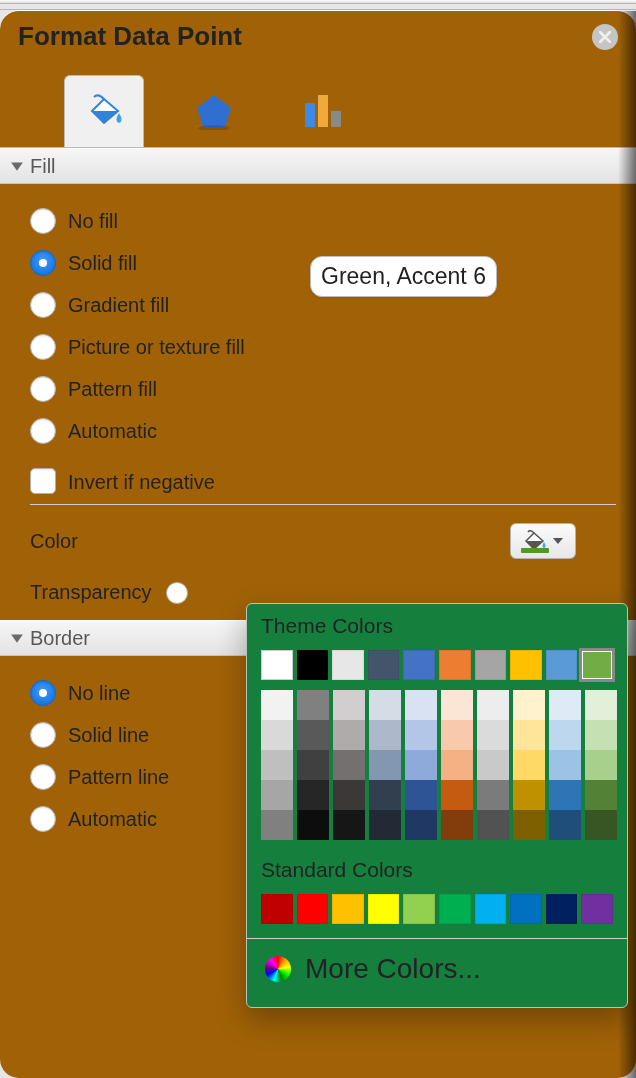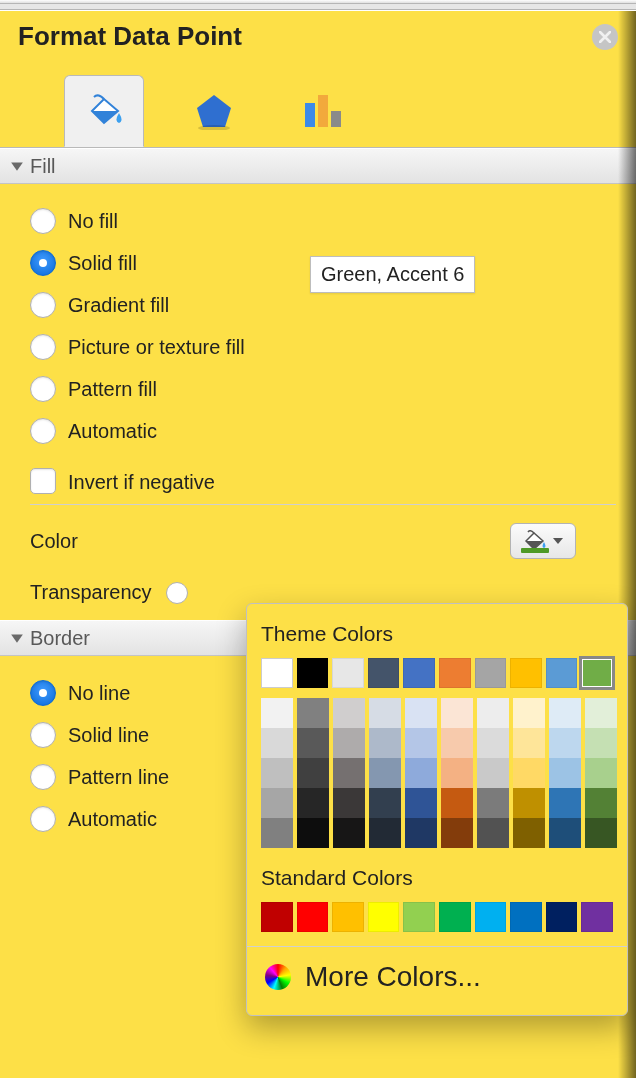--- a/index.html
+++ b/index.html
@@ -3,21 +3,21 @@
 <meta charset="utf-8">
 <style>
   * { box-sizing: border-box; }
   html,body { margin:0; padding:0; font-family: "Helvetica Neue", Arial, sans-serif; font-size:18px; color:#222; }
   body { width:636px; height:1078px; background:#e6e6e6; position:relative; overflow:hidden; }
 
   
   .topbar1 { height:4px; background:linear-gradient(#fdfdfd,#e0e0e0); border-bottom:1px solid #b5b5b5; }
   .topbar2 { height:6px; background:#e6e6e6; border-bottom:1px solid #b5b5b5; }
 
-  .pane { background:#fde047; border-top:1px solid #fff; position:relative; height:calc(100% - 10px);}
+  .pane { background:#a16207; border-top:1px solid #fff; position:relative; height:calc(100% - 10px);border-radius:19px;}
   .shadow-right { position:absolute; top:0; right:0; bottom:0; width:18px; background:linear-gradient(to left, rgba(0,0,0,.55), rgba(0,0,0,0)); }
 
   .pane-title-row { display:flex; align-items:center; padding:10px 18px 0 18px; justify-content:space-between;}
   .pane-title { font-size:26px; font-weight:600;}
   .close-circle { width:26px; height:26px; border-radius:50%; background:#c5c5c5; display:flex; align-items:center; justify-content:center; color:#f0f0f0; font-weight:bold; font-size:18px; cursor:pointer;}
   .close-circle svg { display:block;}
 
   .tabs-row { display:flex; align-items:flex-end; gap:30px; padding:30px 18px 0 18px; border-bottom:1px solid #b9b9b9; position:relative; height:86px; margin-top:10px;}
   .tab { width:80px; height:72px; display:flex; align-items:center; justify-content:center; cursor:pointer; }
   .tab.active { border:1px solid #b9b9b9; border-bottom:1px solid #f0f0f0; border-radius:6px 6px 0 0; background:#f0f0f0; position:relative; z-index:1;}
@@ -43,24 +43,24 @@
   .color-label { font-size:20px;}
   .color-button { width:66px; height:36px; border:1px solid #b3b3b3; border-radius:6px; background:linear-gradient(#fbfbfb,#e7e7e7); cursor:pointer; display:flex; align-items:center; justify-content:center; gap:6px; position:relative;}
   .color-button .bucket { display:block;}
   .color-button .chev { color:#555;}
   .color-underline-green { position:absolute; left:10px; bottom:5px; width:28px; height:5px; border-radius:1px; background:#4f9a26;}
 
   .trans-row { display:flex; align-items:center; font-size:20px;}
   .trans-row .radio-stub { width:22px; height:22px; border:1px solid #b0b0b0; border-radius:50%; background:#fff; margin-left:14px;}
 
   
-  .tooltip { position:absolute; left:310px; top:256px; background:#fff; border:1px solid #bdbdbd; border-radius:0; padding:6px 10px; font-size:20px; box-shadow:0 1px 2px rgba(0,0,0,.1);}
+  .tooltip { position:absolute; left:310px; top:256px; background:#fff; border:1px solid #bdbdbd; border-radius:12px; padding:6px 10px; font-size:23px; box-shadow:0 1px 2px rgba(0,0,0,.1);}
 
   
-  .popover { position:absolute; left:246px; top:603px; right:8px; background:#fde047; border:1px solid #c0c0c0; border-radius:6px; box-shadow:0 12px 30px rgba(0,0,0,.3); padding:14px 14px 18px 14px; z-index:5; overflow:hidden;}
+  .popover { position:absolute; left:246px; top:603px; right:8px; background:#15803d; border:1px solid #c0c0c0; border-radius:6px; box-shadow:0 12px 30px rgba(0,0,0,.3); padding:6px 14px 18px 14px; z-index:5; overflow:hidden;}
   .popover h4 { font-size:21px; font-weight:400; margin:4px 0 12px 0;}
   .swatch-row { display:flex; gap:4px;}
   .swatch { width:32px; height:30px; border:1px solid rgba(0,0,0,.07); cursor:pointer;}
   .swatch.selected { outline:3px solid #888; outline-offset:-1px; box-shadow:0 0 0 1px #fff inset;}
   .shade-grid { display:flex; gap:4px; margin-top:10px; margin-bottom:2px;}
   .shade-col { display:flex; flex-direction:column; }
   .shade { width:32px; height:30px; cursor:pointer;}
   .pop-divider { height:1px; background:#d0d0d0; margin:14px -14px 10px -14px;}
   .more-row { display:flex; align-items:center; gap:14px; cursor:pointer; padding:4px 4px;}
   .color-wheel { width:26px; height:26px; border-radius:50%; background:conic-gradient(red,orange,yellow,lime,green,cyan,blue,purple,magenta,red);}

